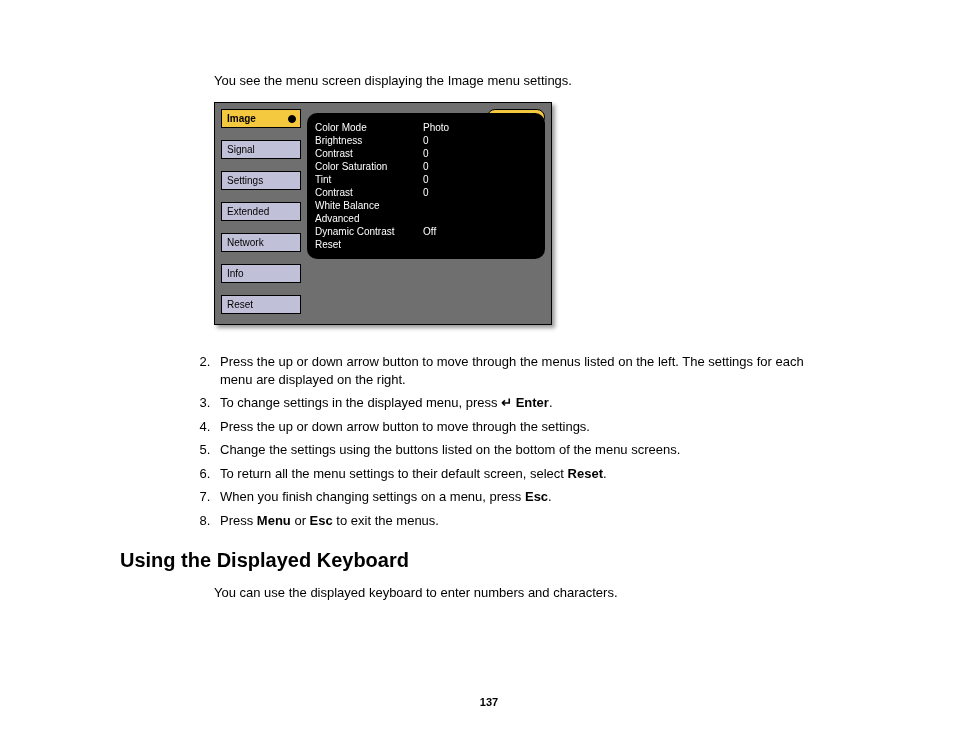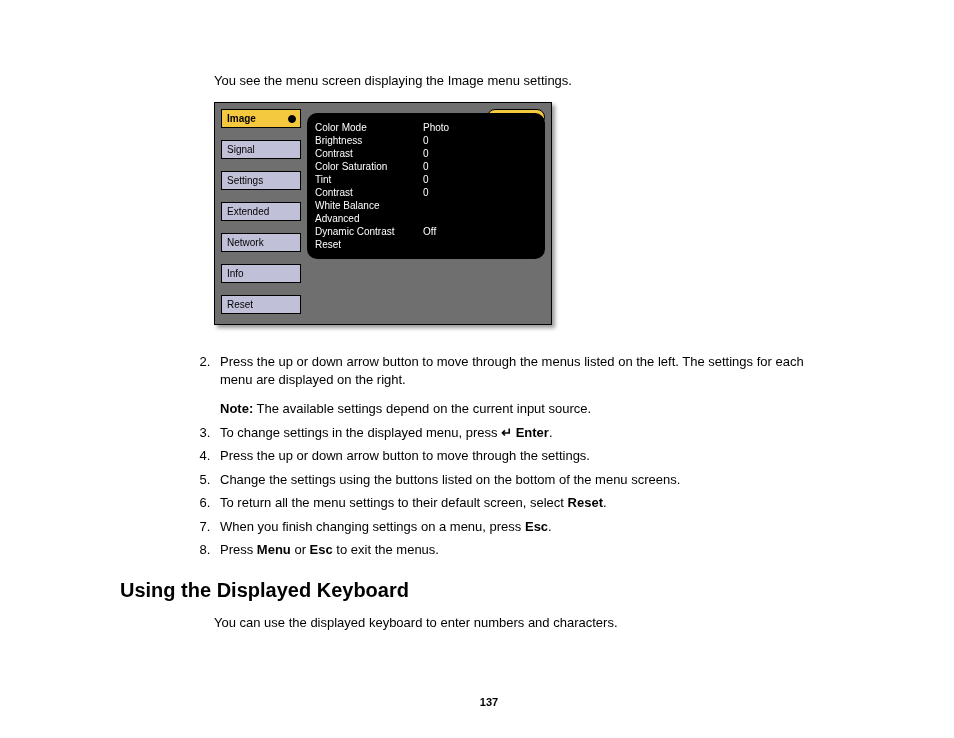--- a/index.html
+++ b/index.html
@@ -232,23 +232,20 @@
               </div>
           </div>
         </div>
       </div>
     </div>
 
     <div class="ol-wrap">
       <ol class="steps" start="2">
         <li>
           <span>Press the up or down arrow button to move through the menus listed on the left. The settings for each menu are displayed on the right.</span>
-          <div class="note-block">
-            <b>Note:</b><span> The available settings depend on the current input source.</span>
-          </div>
         </li>
         <li>
           <span>To change settings in the displayed menu, press </span><span class="enter-glyph">↵</span><b> Enter</b><span>.</span>
         </li>
         <li><span>Press the up or down arrow button to move through the settings.</span></li>
         <li><span>Change the settings using the buttons listed on the bottom of the menu screens.</span></li>
         <li>
           <span>To return all the menu settings to their default screen, select </span><b>Reset</b><span>.</span>
         </li>
         <li>

